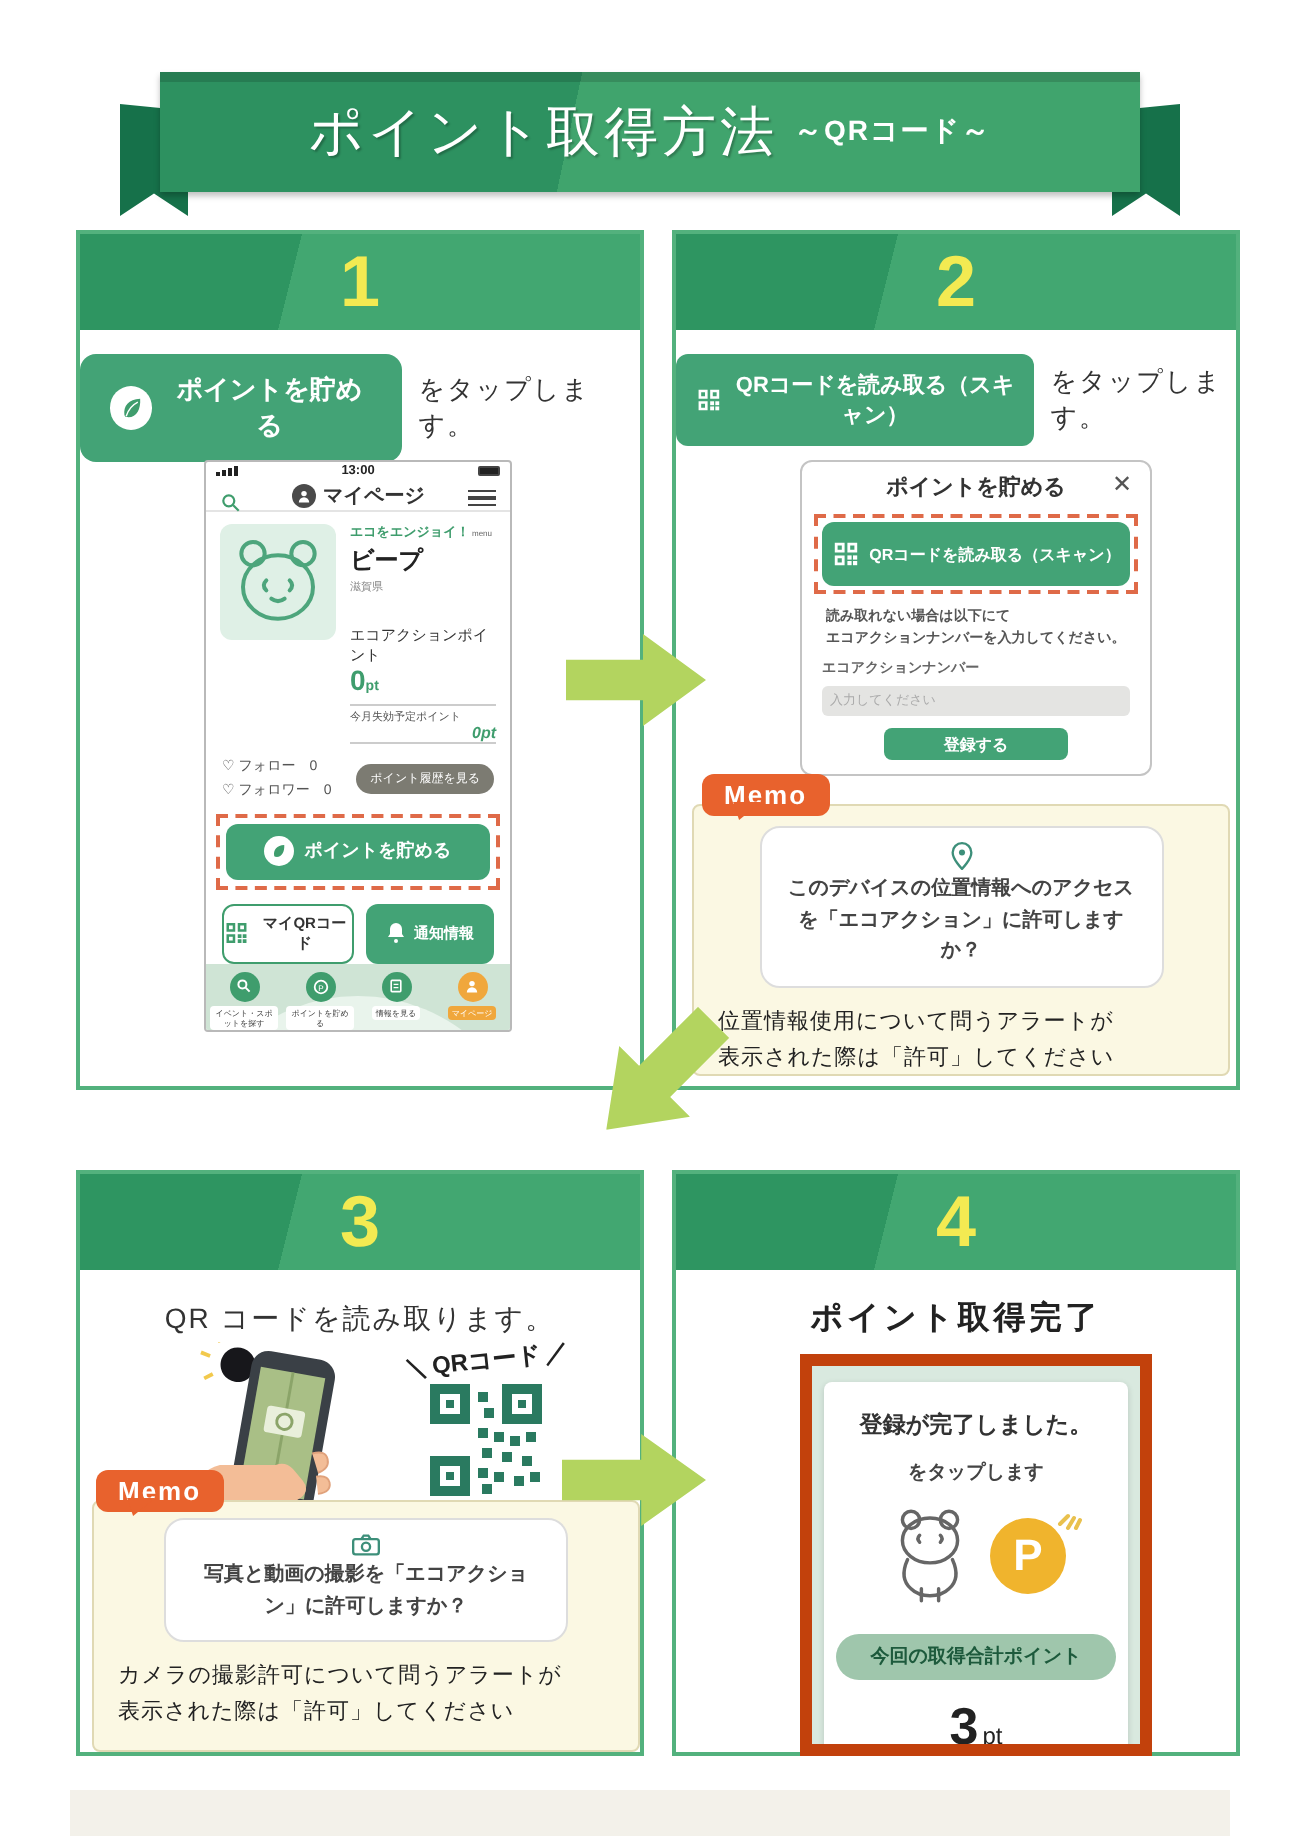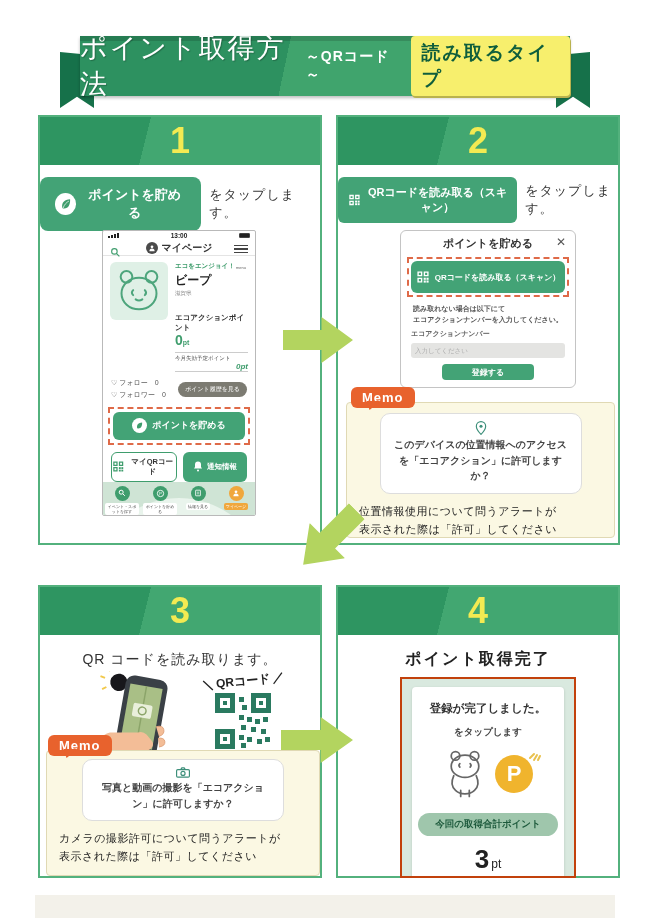--- a/index.html
+++ b/index.html
@@ -50,21 +50,21 @@
   .p1-title { font-size:10px; font-weight:bold; color:#333; }
   .p1-menu { position:absolute; right:7px; top:3px; width:14px; text-align:center; }
   .p1-menu i { display:block; height:1.5px; background:#444; margin:2px 0; }
   .p1-menu b { font-size:4px; color:#666; font-weight:normal; }
   .p1-profile { display:flex; padding:6px 7px 2px; }
   .mascot-box { width:58px; height:58px; background:#dff0e6; border-radius:6px; flex:none; display:flex; align-items:center; justify-content:center; }
   .p1-info { flex:1; padding-left:7px; }
   .p1-catch { font-size:6.5px; font-weight:bold; color:#3f9d6d; }
   .p1-name { font-size:12px; font-weight:bold; color:#222; margin-top:1px; }
   .p1-region { font-size:5.5px; color:#888; margin-top:1px; }
-  .p1-plabel { font-size:7.5px; font-weight:bold; color:#333; margin-top:16px; }
+  .p1-plabel { font-size:7.5px; font-weight:normal; color:#333; margin-top:16px; }
   .p1-pvalue { color:#3f9d6d; font-weight:bold; font-size:14px; line-height:1.1; }
   .p1-pvalue small { font-size:7px; }
   .p1-expire { border-top:1px solid #ccc; margin-top:3px; padding-top:2px; }
   .p1-explabel { font-size:5.5px; color:#555; }
   .p1-expval { font-size:8px; color:#3f9d6d; font-weight:bold; text-align:right; border-bottom:1px solid #ccc;font-style:italic; }
   .p1-follow { display:flex; padding:2px 8px 0; align-items:flex-start; }
   .p1-follow-col { flex:1; }
   .p1-fline { font-size:7px; color:#555; margin-top:2px; }
   .history-btn { background:#7c7b72; color:#fff; font-size:6px; border:none; border-radius:8px; padding:3px 7px; font-family:inherit; margin-top:6px; }
   .p1-save-wrap { margin:7px 5px 0; border:2px dashed #df6a48; padding:3px; }
@@ -118,21 +118,21 @@
   
   .p3-instruction { position:absolute; top:16px; left:0; right:0; text-align:center; font-size:14px; color:#333; letter-spacing:1px; }
   .p3-illus { position:absolute; top:36px; left:40px; right:24px; height:100px; display:flex; }
   .p3-qrside { margin-left:14px; text-align:center; }
   .qr-callout { font-size:12px; font-weight:bold; color:#222; transform:rotate(-6deg); display:inline-block; margin-bottom:3px; }
   .qr-callout::before { content:"＼"; margin-right:2px; }
   .qr-callout::after { content:"／"; margin-left:2px; }
 
   
   .p4-title { position:absolute; top:14px; left:0; right:0; text-align:center; font-size:16px; font-weight:bold; color:#222; letter-spacing:2px; }
-  .phone4 { position:absolute; left:62px; top:42px; width:176px; height:201px; background:#d9e9df; border:2px solid #c2410c; overflow:hidden; }
+  .phone4 { position:absolute; left:62px; top:42px; width:176px; height:201px; background:#d9e9df; border:6px solid #c2410c; overflow:hidden; }
   .p4-card { width:152px; margin:8px auto 0; background:#fff; border-radius:4px; box-shadow:0 1px 3px rgba(0,0,0,.15);
     text-align:center; padding:14px 6px 12px; }
   .p4-complete { font-size:11.5px; font-weight:bold; color:#333; }
   .p4-app { font-size:9.5px; font-weight:bold; color:#444; margin-top:10px; }
   .p4-mascot-row { display:flex; align-items:center; justify-content:center; gap:8px; margin-top:10px; }
   .pcoin { position:relative; width:38px; height:38px; border-radius:50%; background:#f0b42d; color:#fff;
     font-size:22px; font-weight:bold; display:flex; align-items:center; justify-content:center; }
   .pcoin svg { position:absolute; top:-9px; right:-11px; }
   .p4-pill { margin:14px auto 0; width:140px; background:#9fc6ac; border-radius:999px; padding:5px 0;
     font-size:9.5px; font-weight:bold; color:#1d5a3c; }
@@ -150,21 +150,20 @@
 <body>
 
 <div id="page">
 
   <div class="ribbon">
     <div class="tail left"></div>
     <div class="tail right"></div>
     <div class="band">
       <span class="ribbon-title">ポイント取得方法</span>
       <span class="ribbon-sub">～QRコード～</span>
-      <span class="ribbon-tag">読み取るタイプ</span>
     </div>
   </div>
 
   <div class="panel" style="left:38px; top:115px; width:284px; height:430px;">
     <div class="panel-head">
       <span class="panel-num">1</span>
     </div>
     <div class="panel-body">
       <div class="cta-row">
         <button class="cta-btn">

